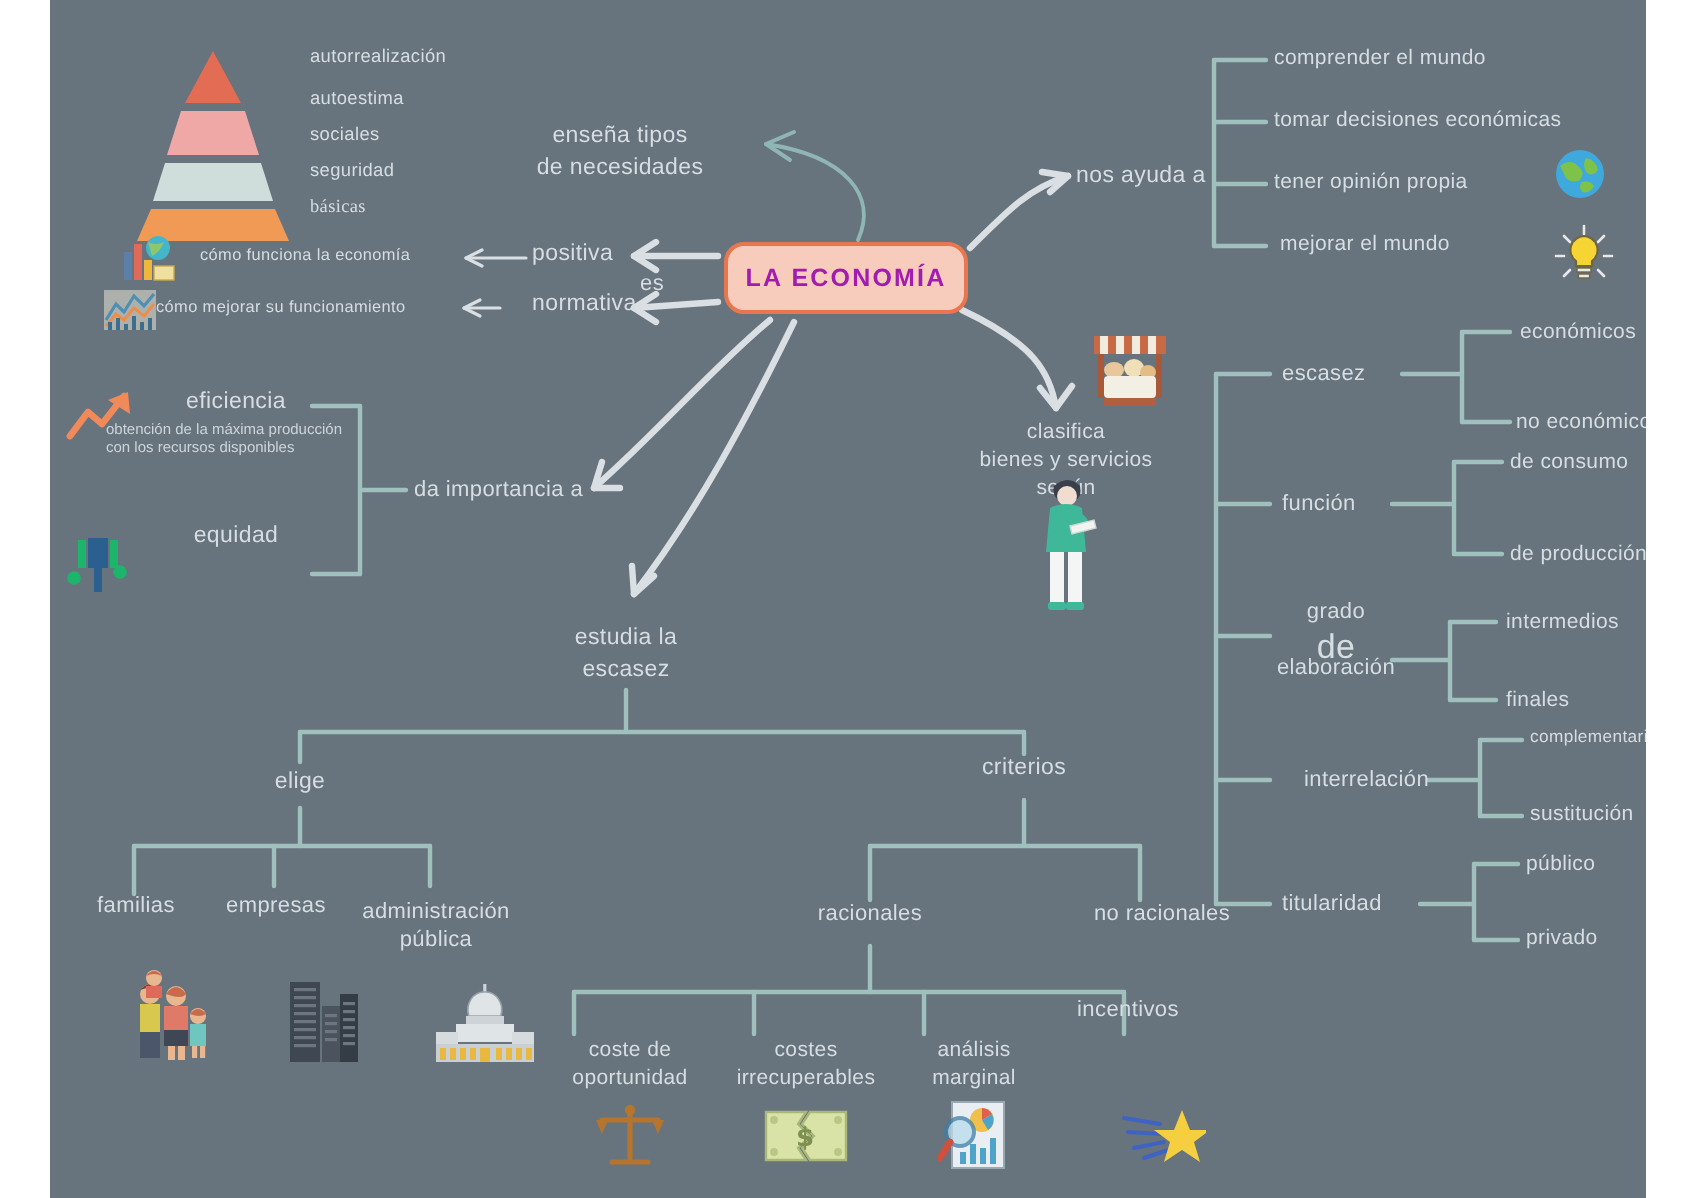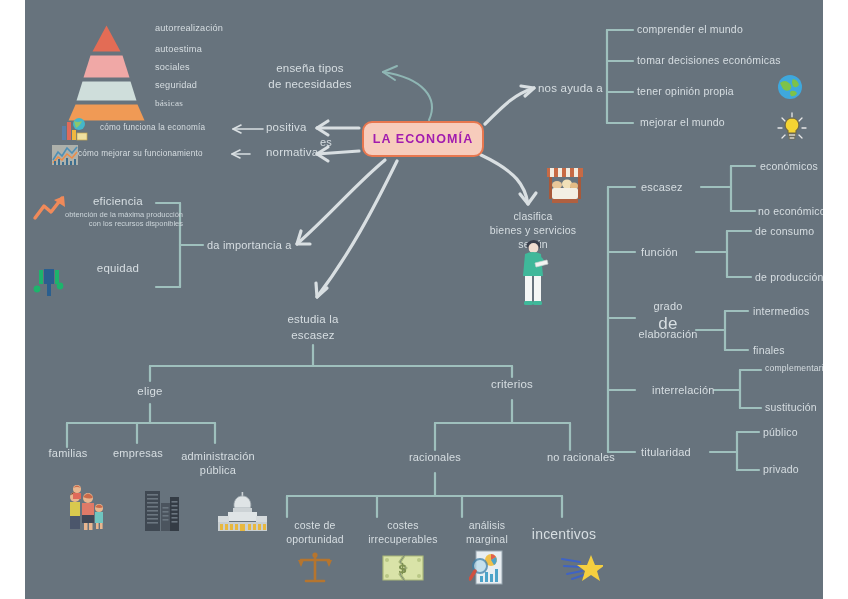--- a/index.html
+++ b/index.html
@@ -2,21 +2,21 @@
 <html><head>
 <meta charset="utf-8">
 <style>
   html,body{margin:0;padding:0;background:#ffffff;}
   body{width:848px;height:599px;overflow:hidden;font-family:"Liberation Sans",sans-serif;}
   #root{position:relative;width:848px;height:599px;background:#ffffff;}
   #canvas{position:absolute;left:25px;top:0;width:798px;height:599px;background:#67737d;overflow:hidden;}
   .lbl{position:absolute;color:#d7dee2;font-family:"Liberation Sans",sans-serif;font-weight:300;
        letter-spacing:.2px;line-height:1.15;white-space:nowrap;}
   .ctr{text-align:center;transform:translateX(-50%);}
-  .desc{position:absolute;color:#ccd5da;font-size:7.5px;line-height:1.25;text-align:right;
+  .desc{position:absolute;color:#ccd5da;font-size:7.5px;line-height:1.25;text-align:left;
         transform:translateX(-50%);white-space:normal;width:130px;font-weight:300;}
   svg.layer{position:absolute;left:0;top:0;width:798px;height:599px;pointer-events:none;}
   .ico{position:absolute;transform:translate(-50%,-50%);}
 
   
   #central{position:absolute;left:337px;top:121px;width:122px;height:36px;border-radius:10px;
            background:#f7ccbc;border:2.2px solid #e8774f;box-sizing:border-box;
            display:flex;align-items:center;justify-content:center;}
   #central span{color:#a21caf;font-size:12.5px;font-weight:700;letter-spacing:1.1px;}
 </style>
@@ -313,21 +313,21 @@
 
     <div class="lbl ctr" style="left:290px;top:519px;font-size:10.5px;">coste de</div>
     <div class="lbl ctr" style="left:290px;top:533px;font-size:10.5px;">oportunidad</div>
 
     <div class="lbl ctr" style="left:378px;top:519px;font-size:10.5px;">costes</div>
     <div class="lbl ctr" style="left:378px;top:533px;font-size:10.5px;">irrecuperables</div>
 
     <div class="lbl ctr" style="left:462px;top:519px;font-size:10.5px;">análisis</div>
     <div class="lbl ctr" style="left:462px;top:533px;font-size:10.5px;">marginal</div>
 
-    <div class="lbl ctr" style="left:539px;top:526px;font-size:14px;">incentivos</div>
+    <div class="lbl ctr" style="left:539px;top:499px;font-size:11px;">incentivos</div>
 
     <svg class="ico" style="left:290px;top:568px;width:38px;height:34px;" viewBox="0 0 38 34">
       <g fill="none" stroke="#b5752f" stroke-width="2.6" stroke-linecap="round">
         <path d="M19 4 L19 28"></path>
           <path d="M5 9 L33 9"></path>
           <path d="M10 30 L28 30"></path>
       </g>
       <path d="M2 9 L8 9 L5 16 z" fill="#b5752f"></path>
       <path d="M30 9 L36 9 L33 16 z" fill="#b5752f"></path>
       <circle cx="19" cy="4" r="2.6" fill="#b5752f"></circle>

